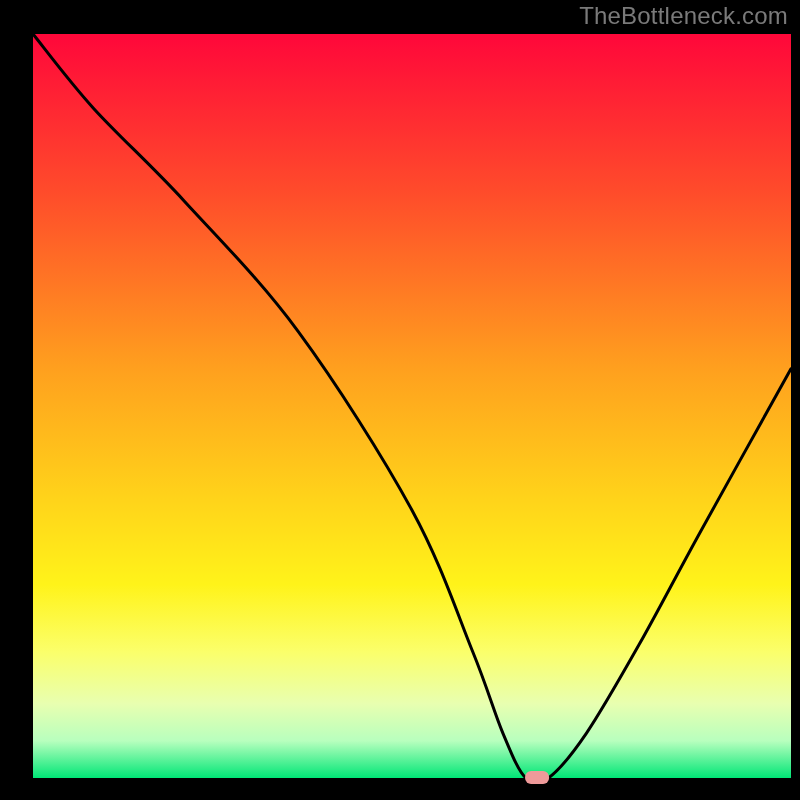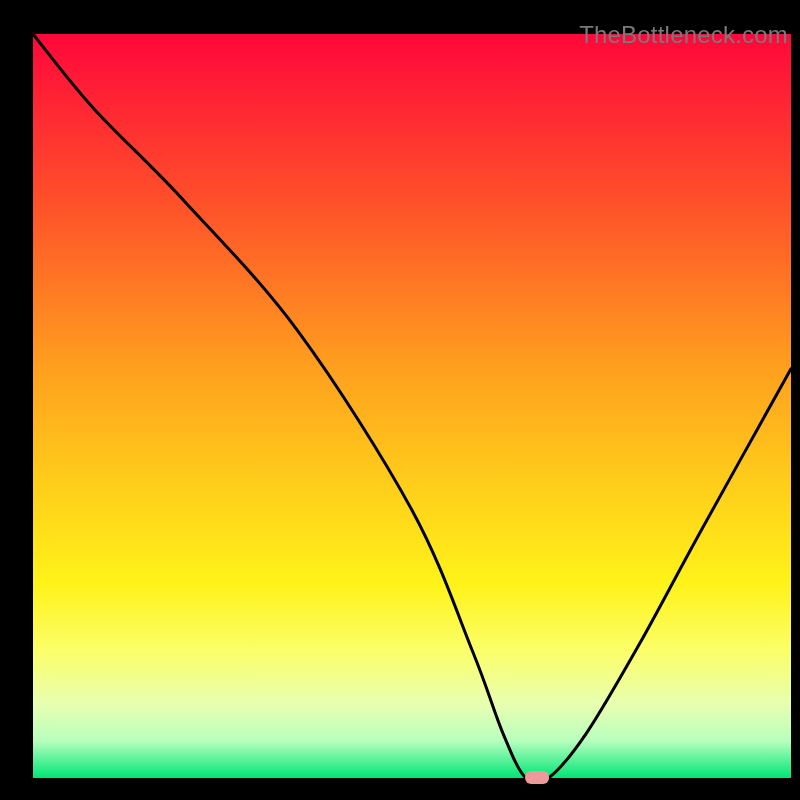--- a/index.html
+++ b/index.html
@@ -20,21 +20,20 @@
   }
   .watermark {
     position: absolute;
     top: 2px;
     right: 12px;
     font-family: Arial, Helvetica, sans-serif;
     font-size: 24px;
     font-weight: 400;
     color: #7a7a7a;
     letter-spacing: 0.2px;
-    margin-top: 19px;
   }
   svg {
     display: block;
   }
 </style>
 </head>
 <body>
 <div class="frame">
 
 <svg id="chart-svg" width="800" height="800" viewBox="0 0 800 800">

